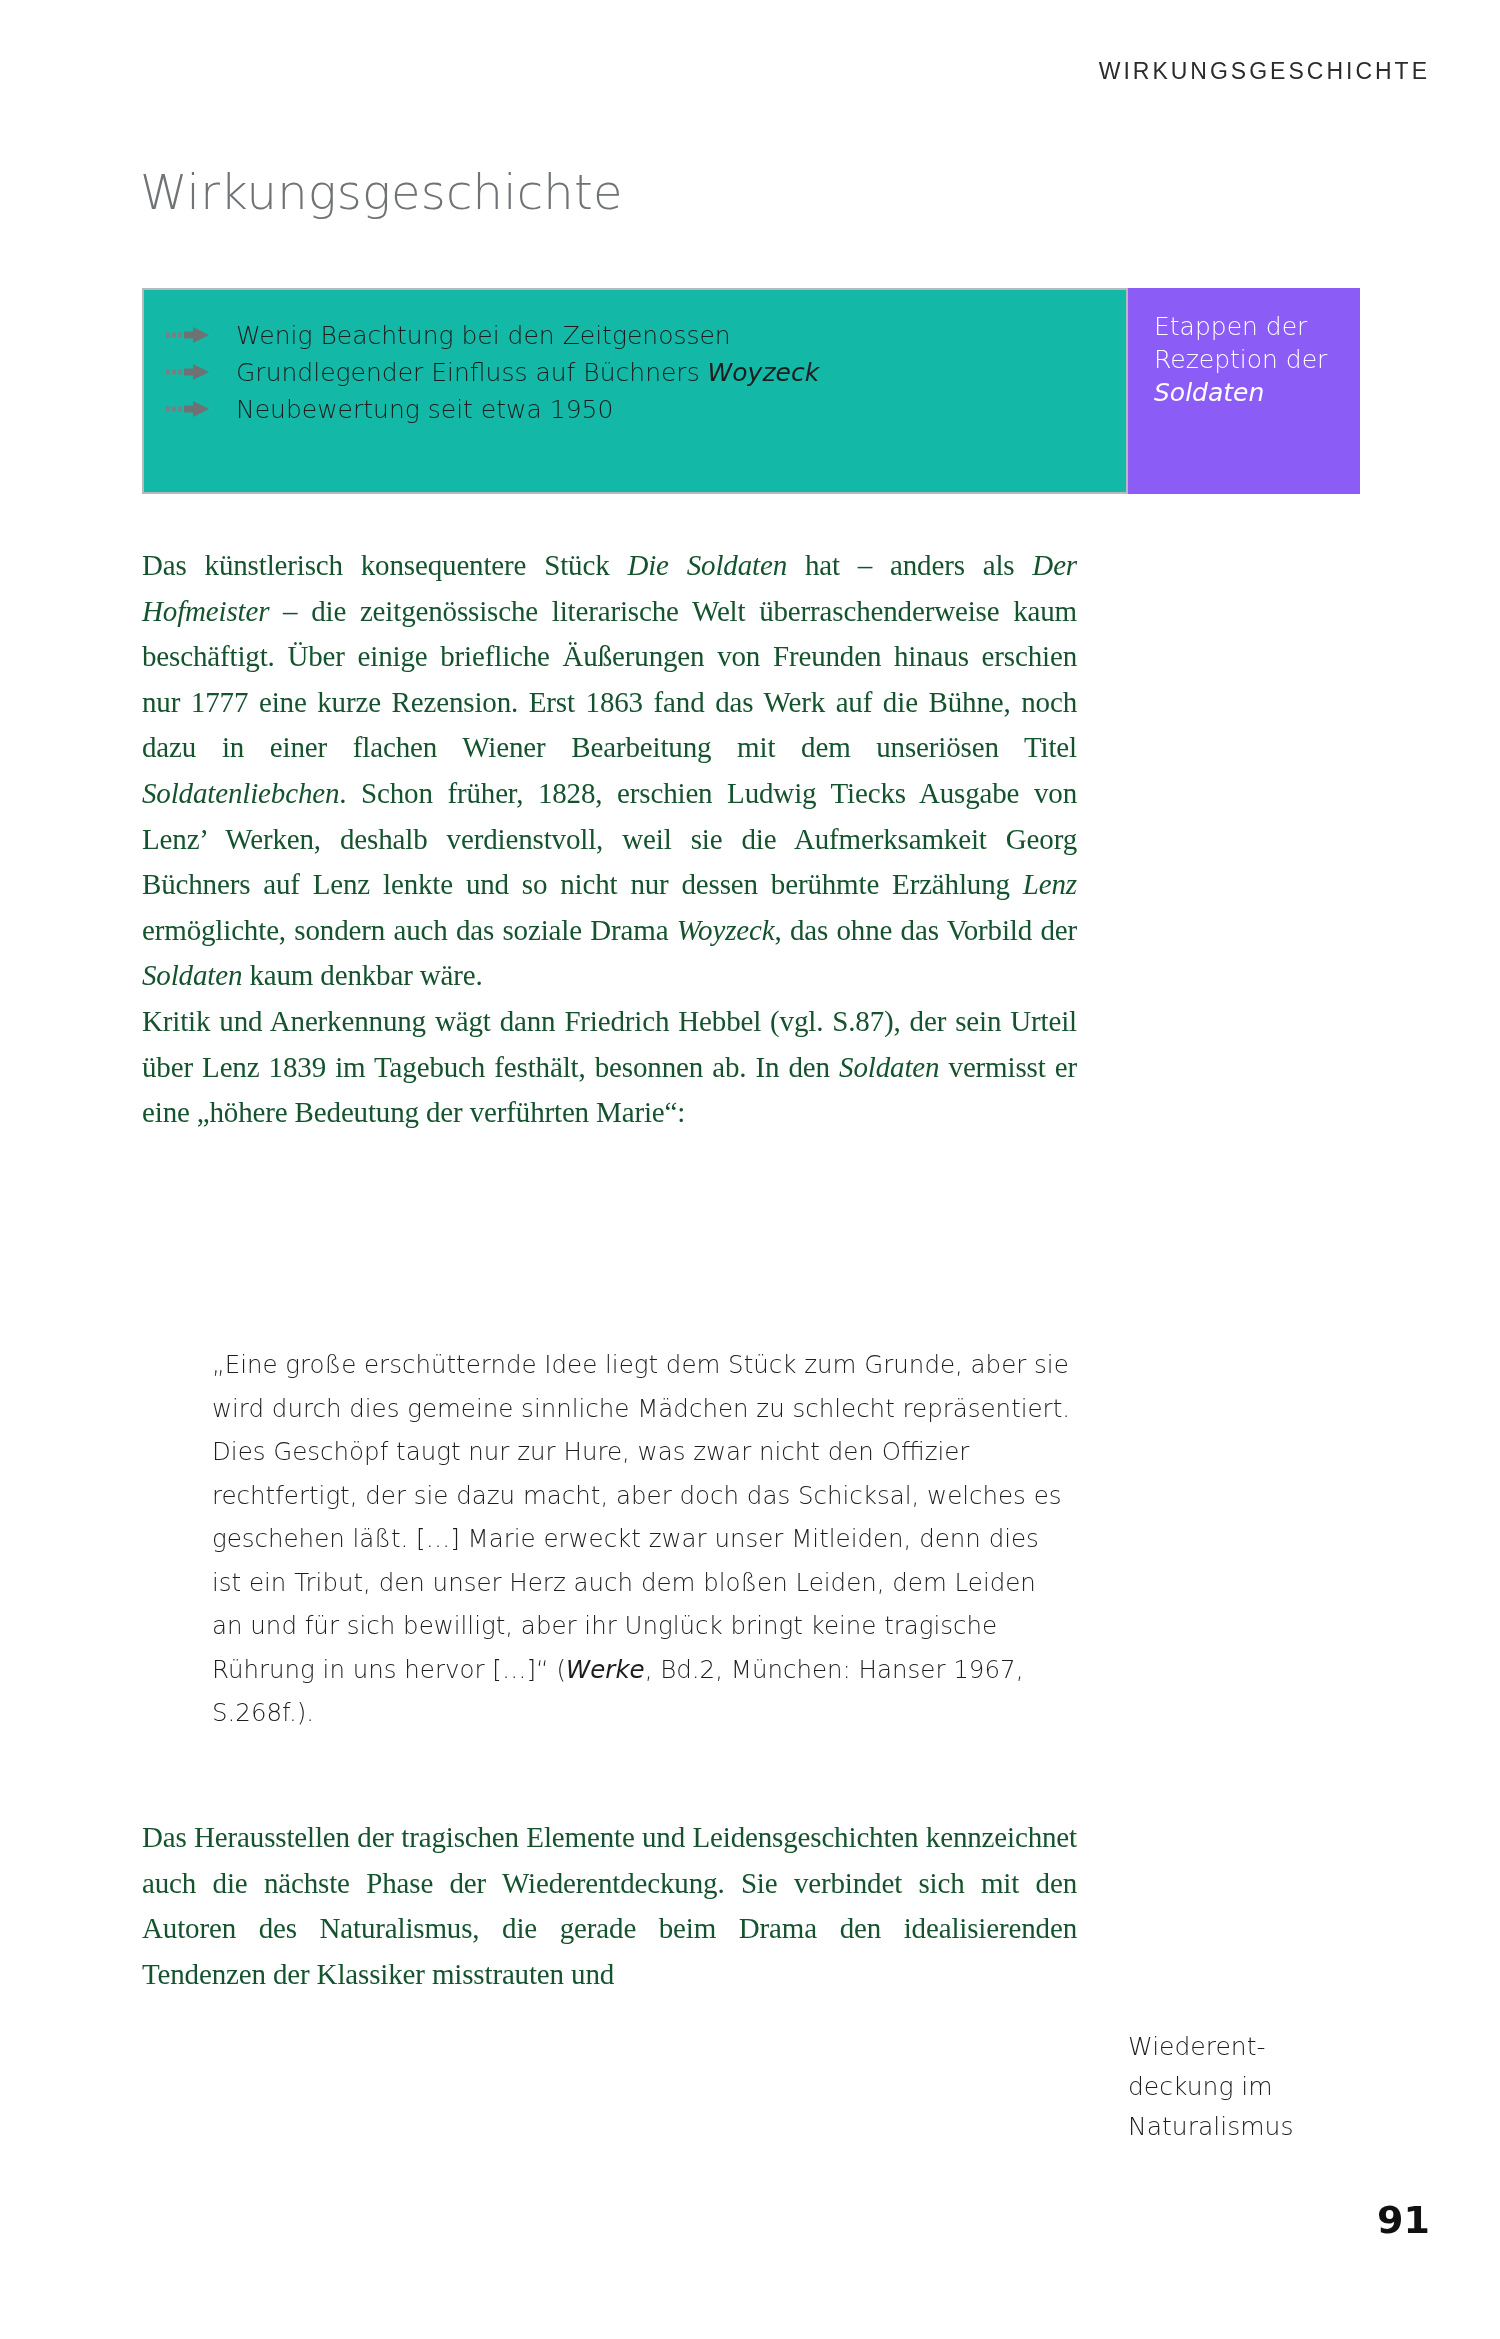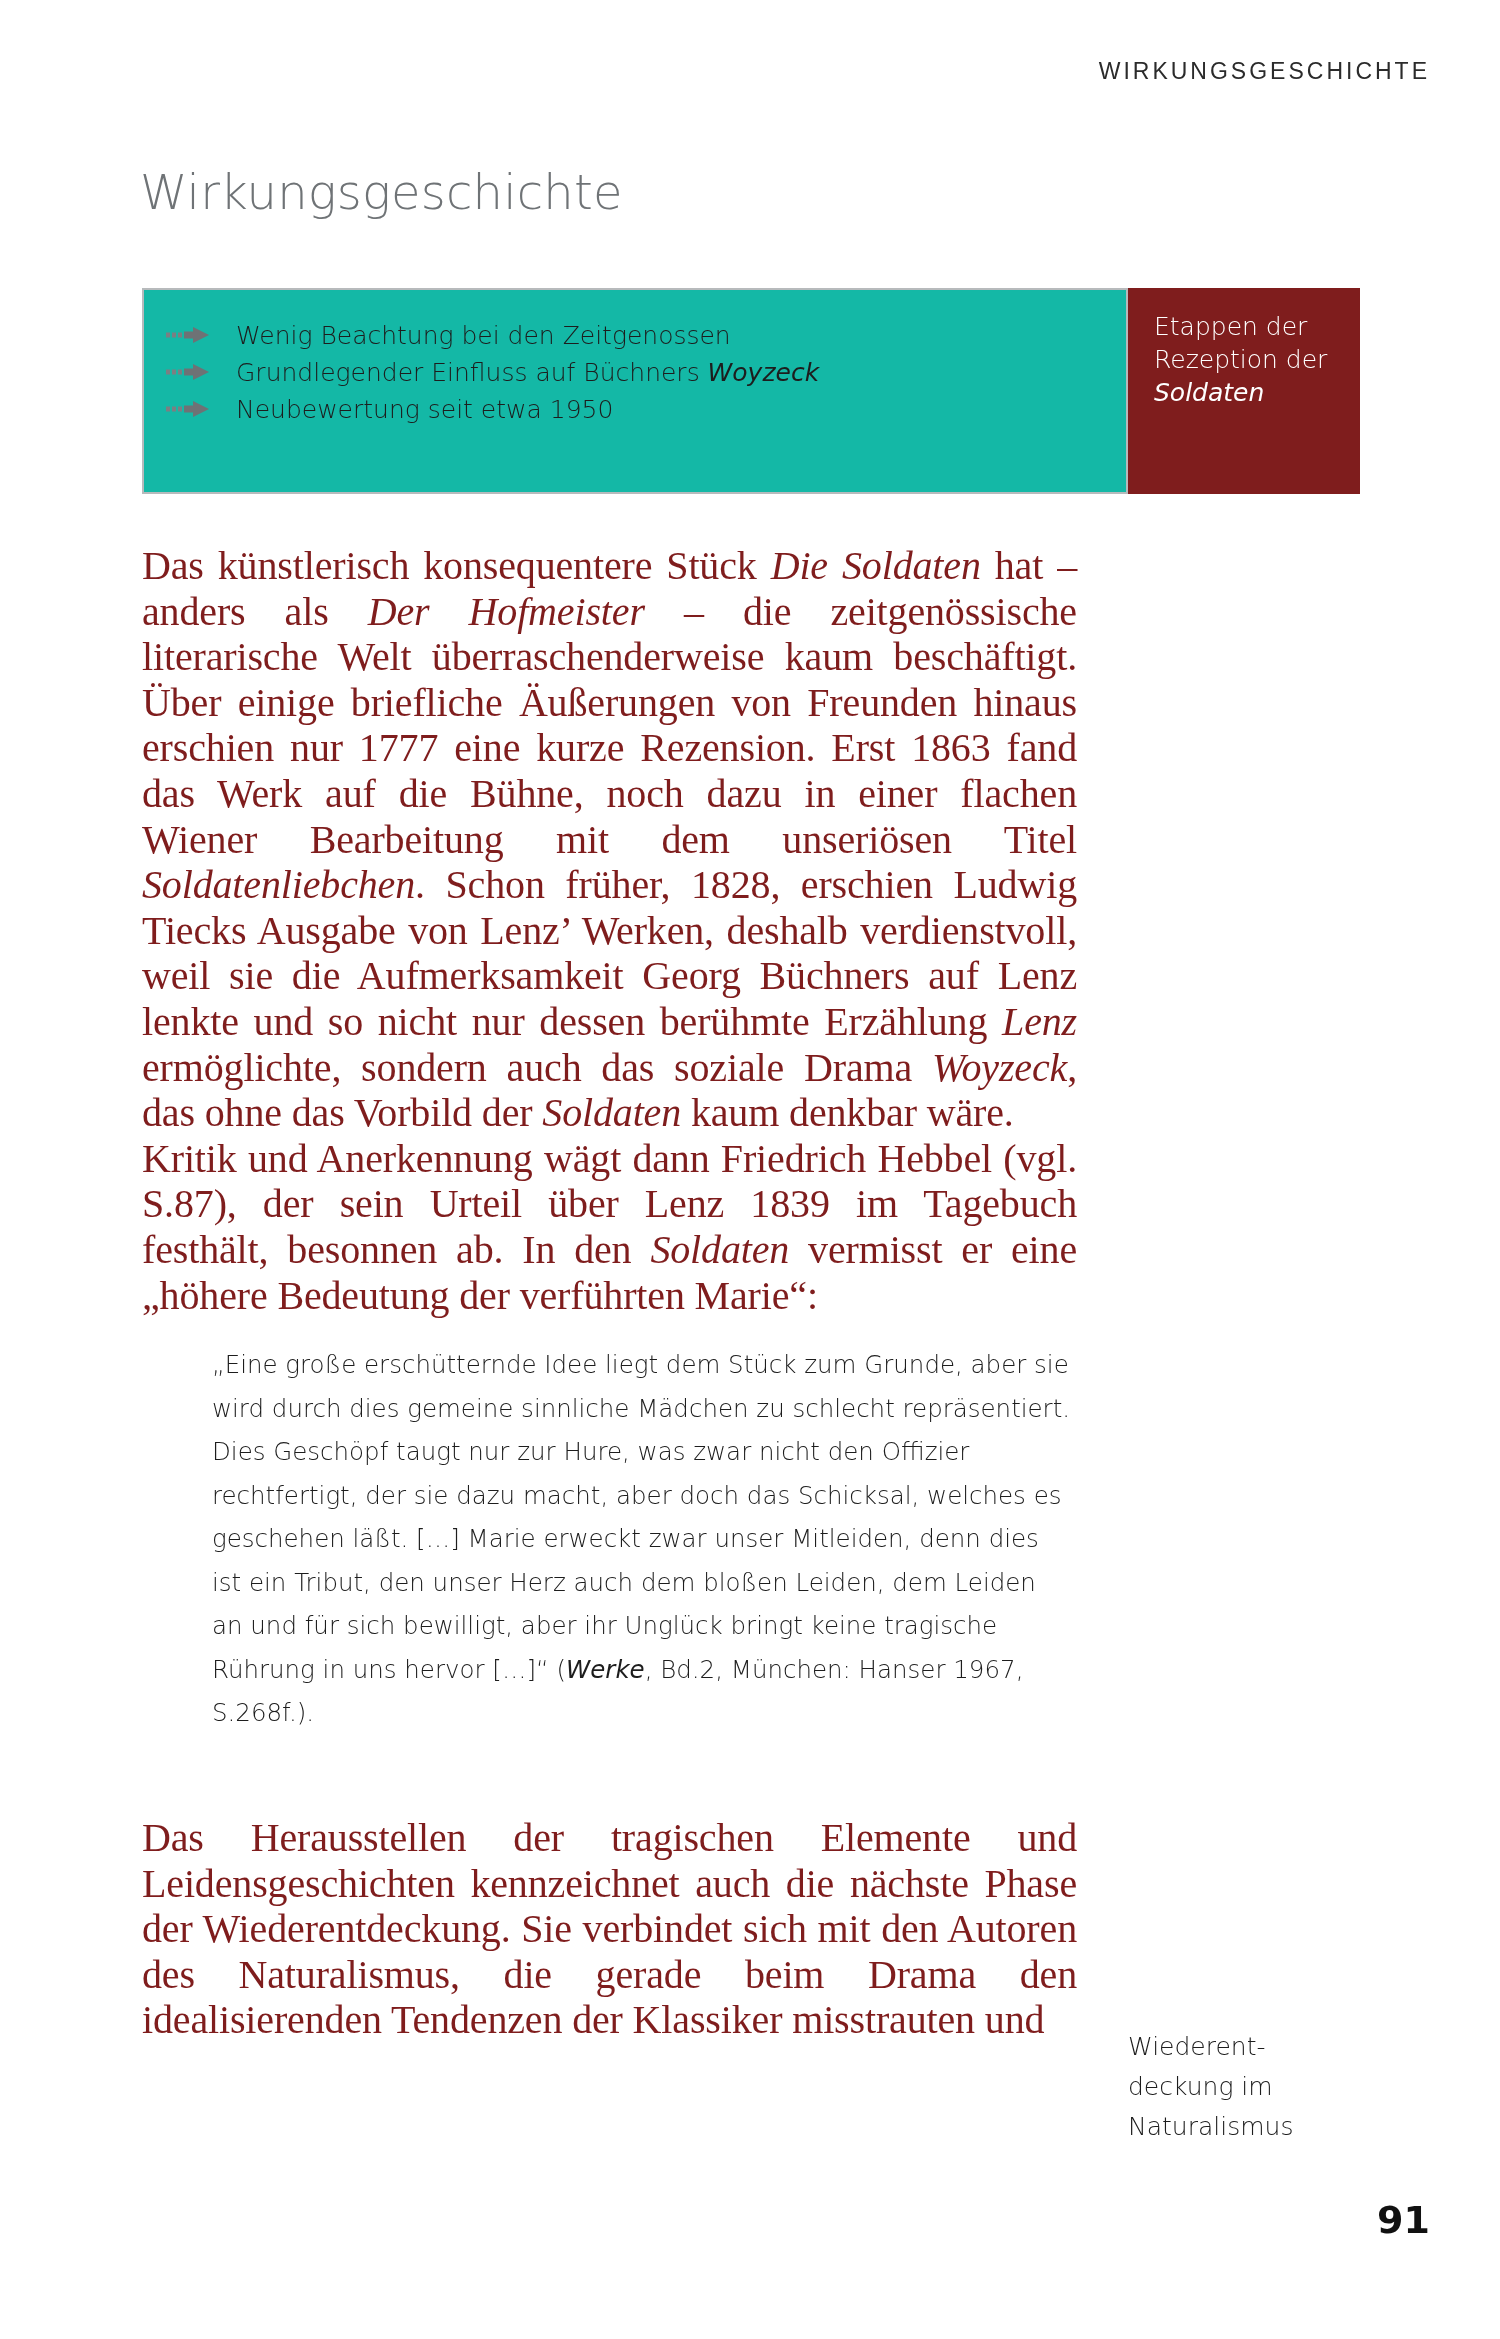--- a/index.html
+++ b/index.html
@@ -88,43 +88,43 @@
     display: flex;
     align-items: center;
     height: 37px;
   }
   .bullet-marker svg { display: block; }
   .bullet-text { flex: 1 1 auto; }
   .bullet-text i { font-style: italic; }
 
   .sidebar-box {
     flex: 1 1 auto;
-    background: #7f1d1d;
+    background: #8b5cf6;
     color: #ffffff;
     box-sizing: border-box;
     padding: 22px 0 0 26px;
     font-family: "DejaVu Sans", sans-serif;
     font-weight: 300;
     font-size: 25px;
     line-height: 33px;
   }
   .sidebar-box .ital { font-style: italic; }
 
   
   .body-col {
     position: absolute;
     top: 0;
     left: 142px;
     width: 935px;
   }
   .body-p {
     font-family: "Liberation Serif", serif;
-    font-size: 40px;
+    font-size: 29px;
     line-height: 45.6px;
-    color: #7f1d1d;
+    color: #14532d;
     text-align: justify;
     margin: 0;
     letter-spacing: -0.15px;
   }
   .body-p i { font-style: italic; }
 
   .para-1 { position: absolute; top: 543px; left: 0; width: 935px; }
   .para-2 { position: absolute; top: 1815px; left: 0; width: 935px; }
 
   

